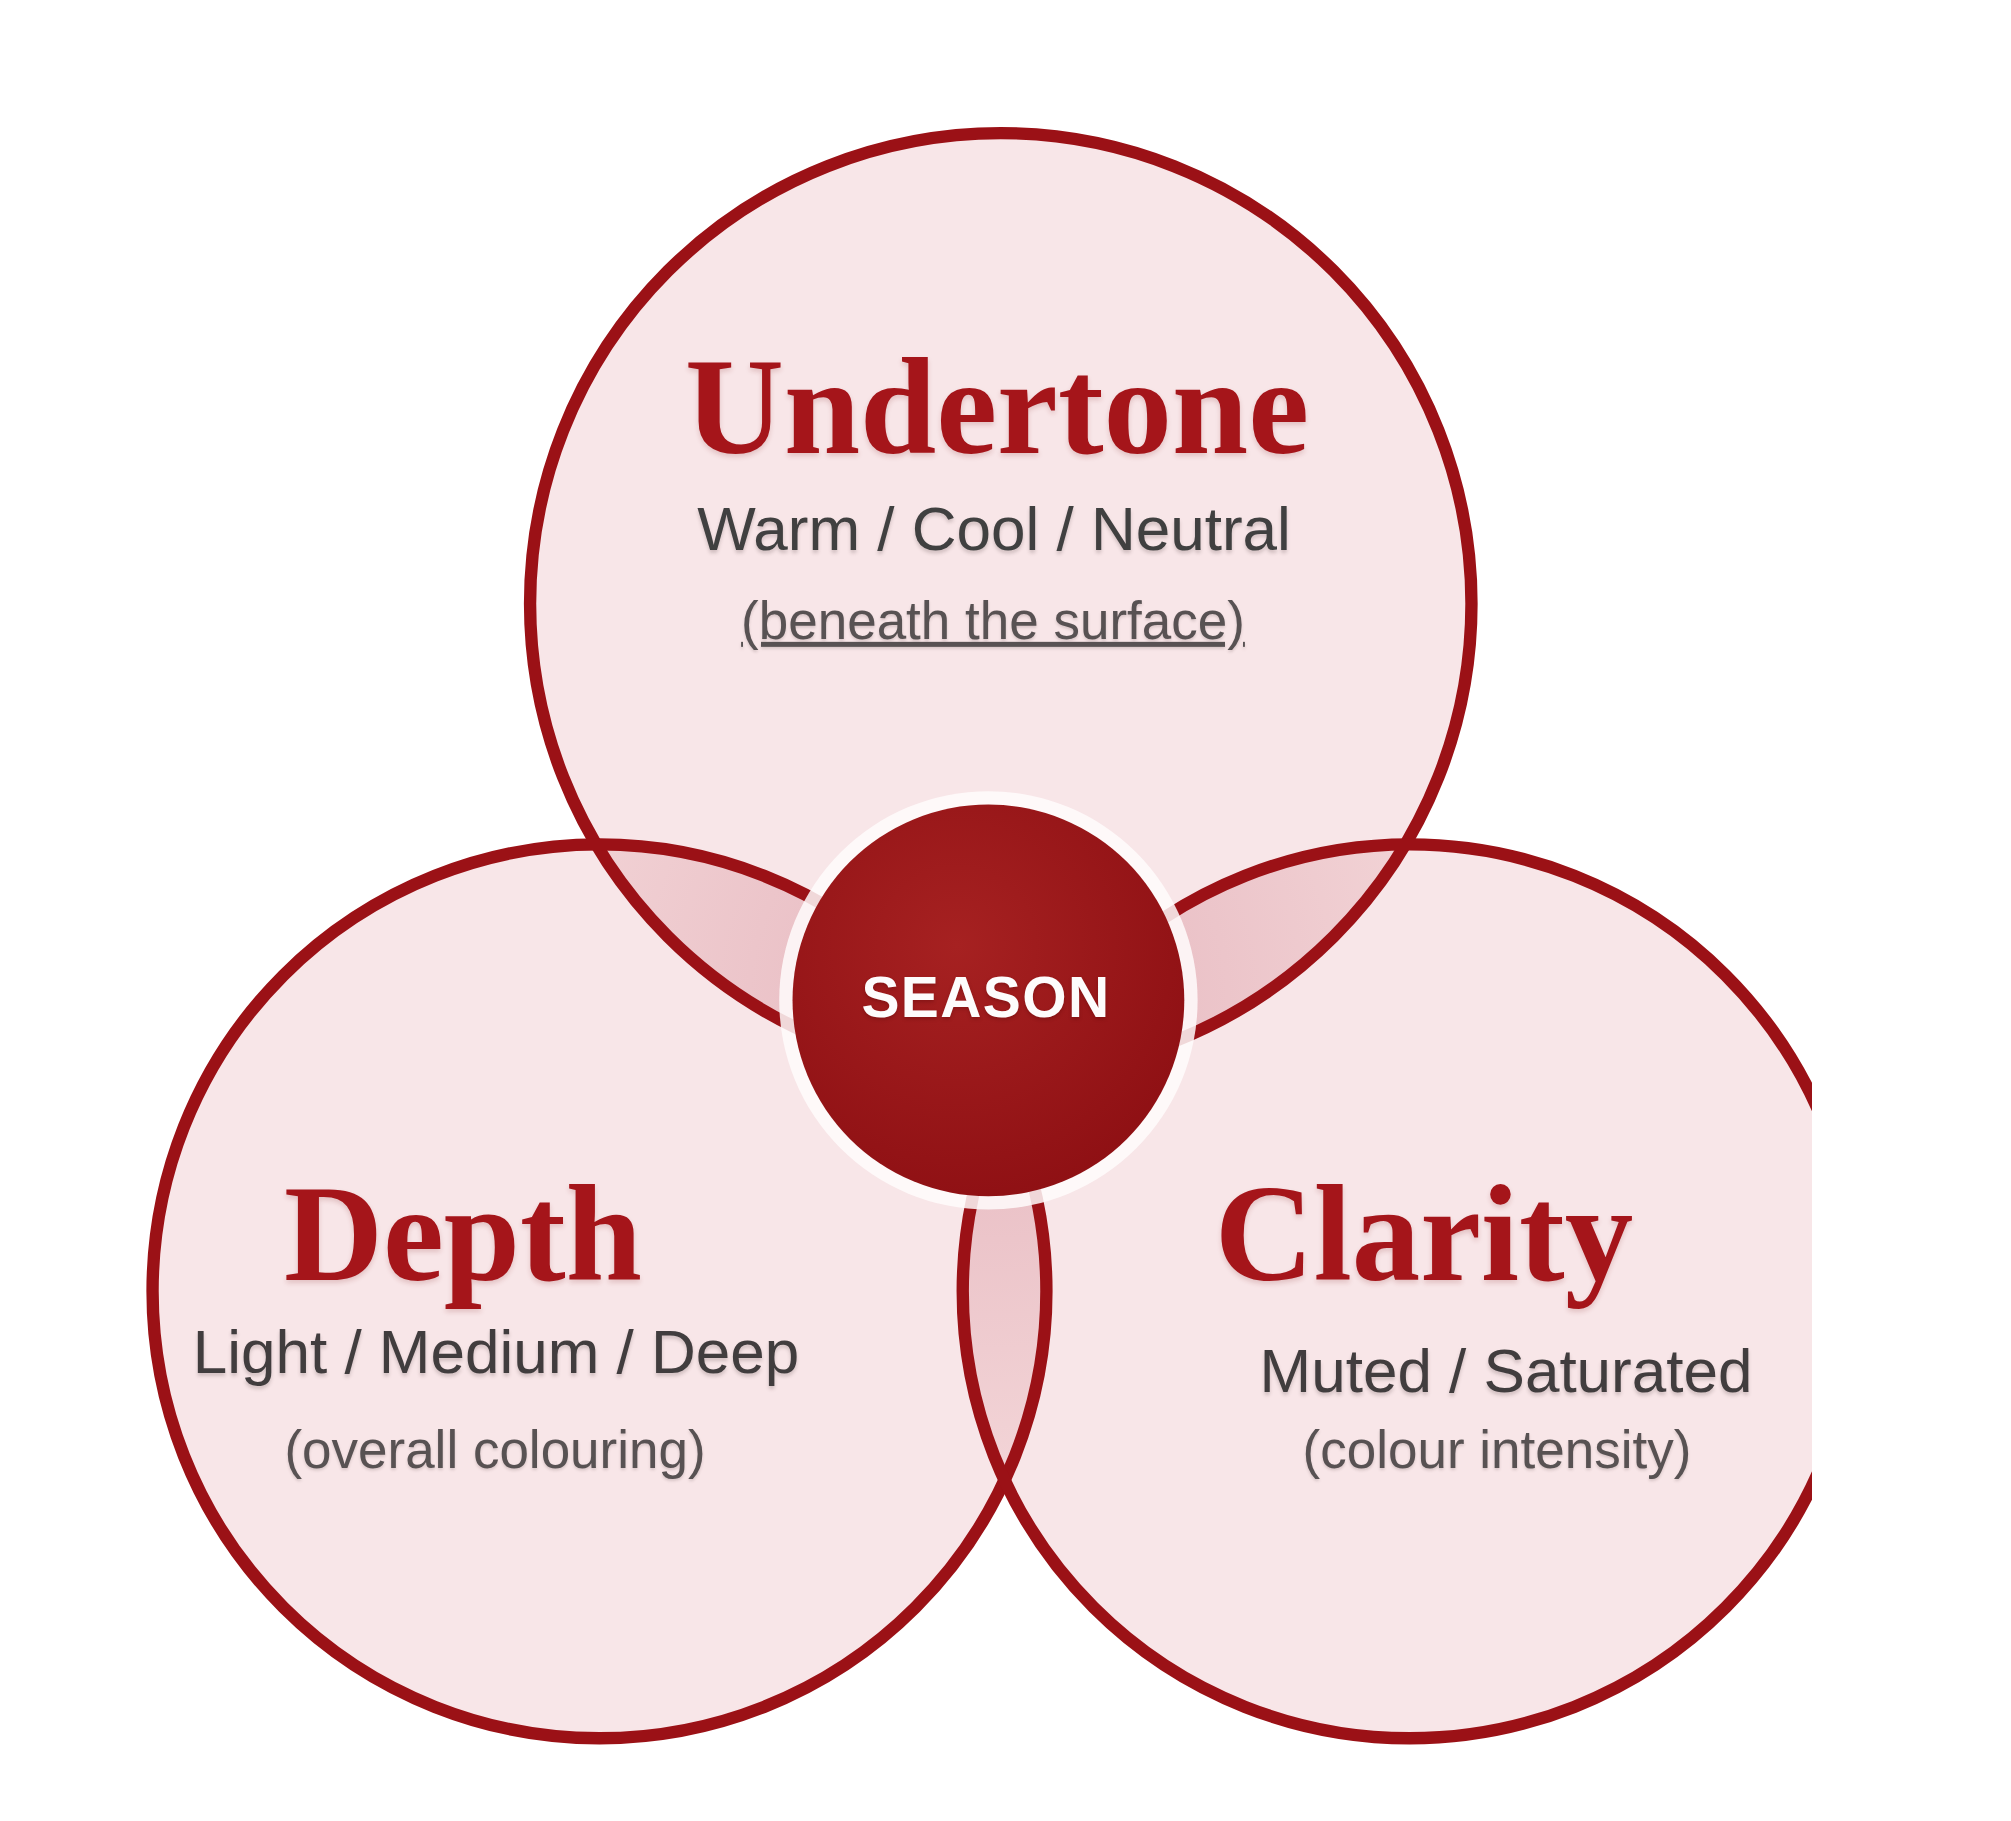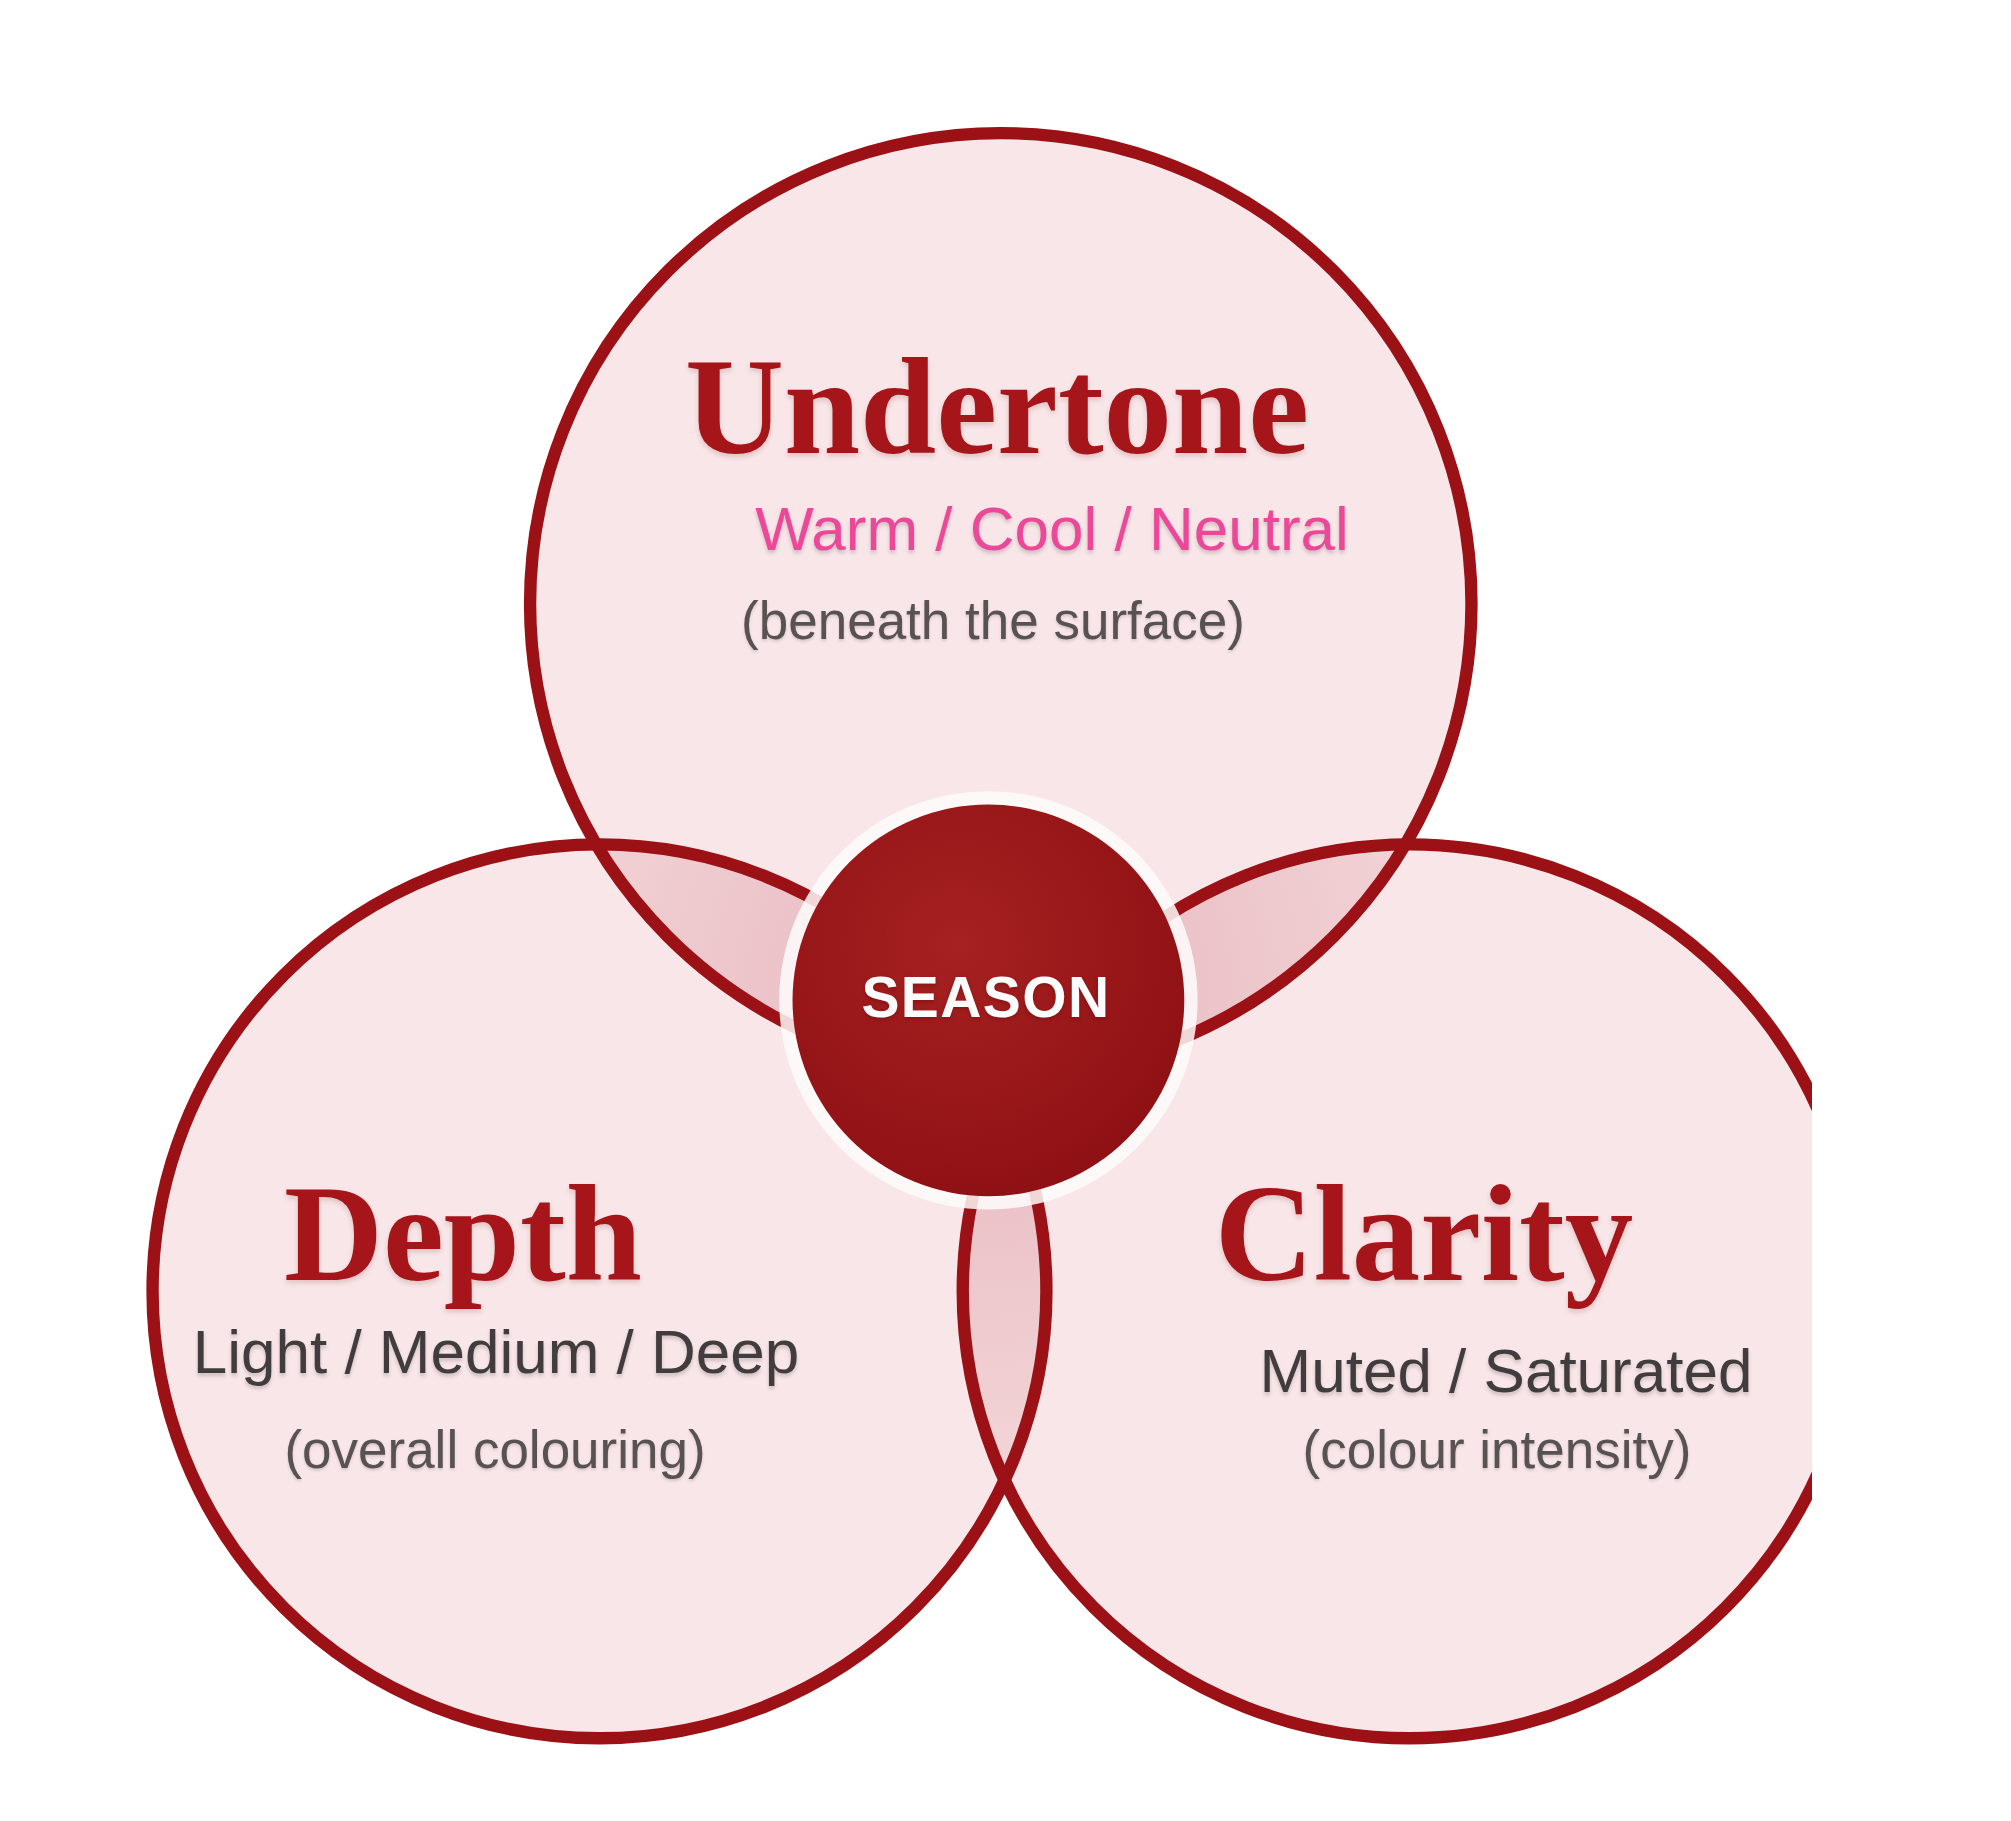--- a/index.html
+++ b/index.html
@@ -95,22 +95,22 @@
     <circle cx="1052" cy="635" r="495" fill="none" stroke-width="13" stroke="#9b1116"></circle>
     <circle cx="630" cy="1358" r="470" fill="none" stroke-width="13" stroke="#9b1116"></circle>
     <circle cx="1482" cy="1358" r="470" fill="none" stroke-width="13" stroke="#9b1116"></circle>
 
     <circle cx="1039" cy="1052" r="220" fill="rgba(255,252,252,0.85)"></circle>
 
     <circle cx="1039" cy="1052" r="206" fill="url(#center-grad)"></circle>
   </svg>
 
   <div class="label heading" style="left: 997px; top: 407px; color: rgb(165, 21, 26);">Undertone</div>
-  <div class="label subtitle" style="left: 1052px; top: 529px; color: #ec4899;">Warm / Cool / Neutral</div>
-  <div class="label note" style="left: 993px; top: 621px; color: rgb(88, 82, 83);">(beneath the surface)</div>
+  <div class="label subtitle" style="left: 994px; top: 529px; color: #404040;">Warm / Cool / Neutral</div>
+  <div class="label note" style="left: 993px; top: 621px; color: rgb(88, 82, 83); text-decoration: underline;">(beneath the surface)</div>
 
   <div class="label heading" style="left: 463px; top: 1234px; color: rgb(165, 21, 26);">Depth</div>
   <div class="label subtitle" style="left: 496px; top: 1352px; color: rgb(65, 61, 62);">Light / Medium / Deep</div>
   <div class="label note" style="left: 495px; top: 1450px; color: rgb(88, 82, 83);">(overall colouring)</div>
 
   <div class="label heading" style="left: 1424px; top: 1234px; color: rgb(165, 21, 26);">Clarity</div>
   <div class="label subtitle" style="left: 1506px; top: 1352px; color: rgb(65, 61, 62); margin-top: 19px;">Muted / Saturated</div>
   <div class="label note" style="left: 1497px; top: 1450px; color: rgb(88, 82, 83);">(colour intensity)</div>
 
   <div class="label center-label" style="left: 986px; top: 997px; color: rgb(253, 252, 252);">

